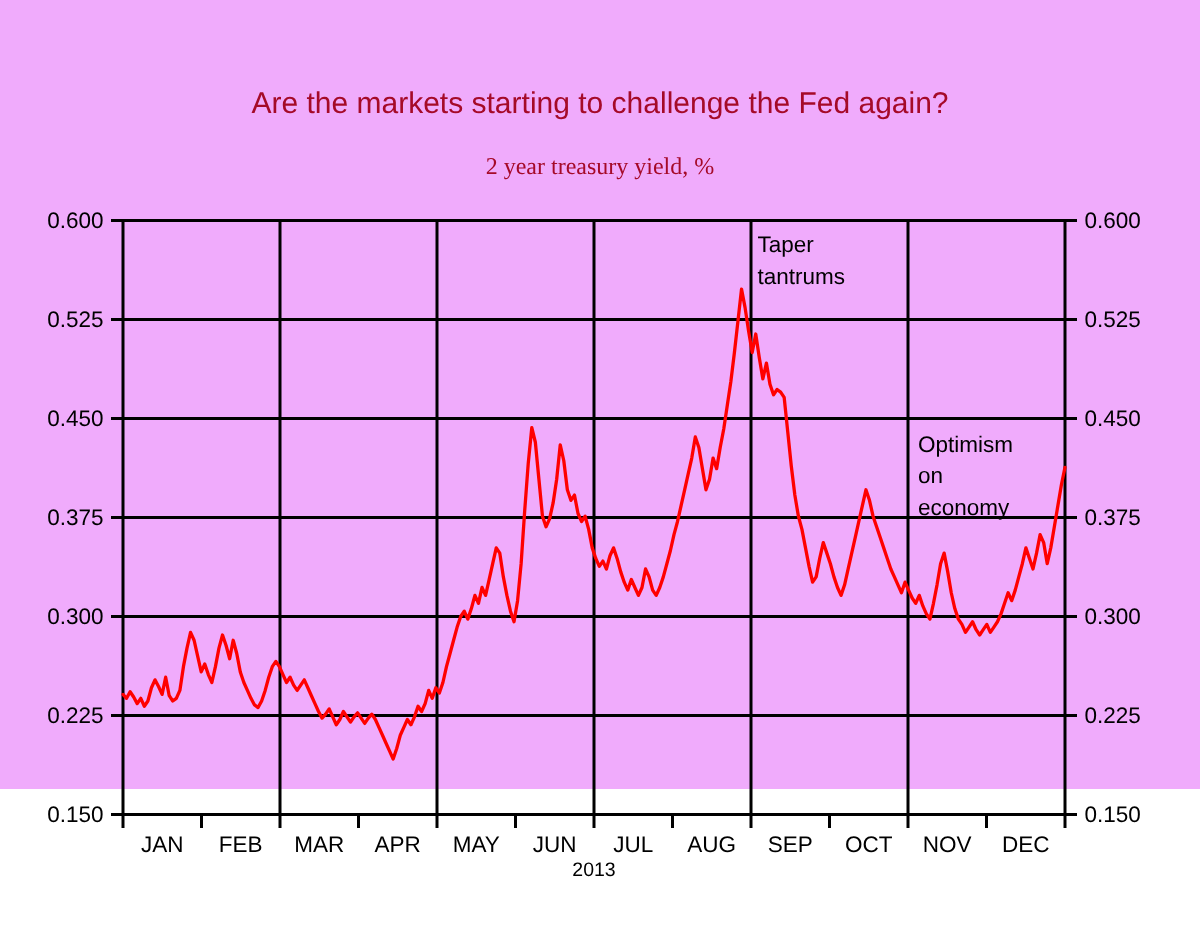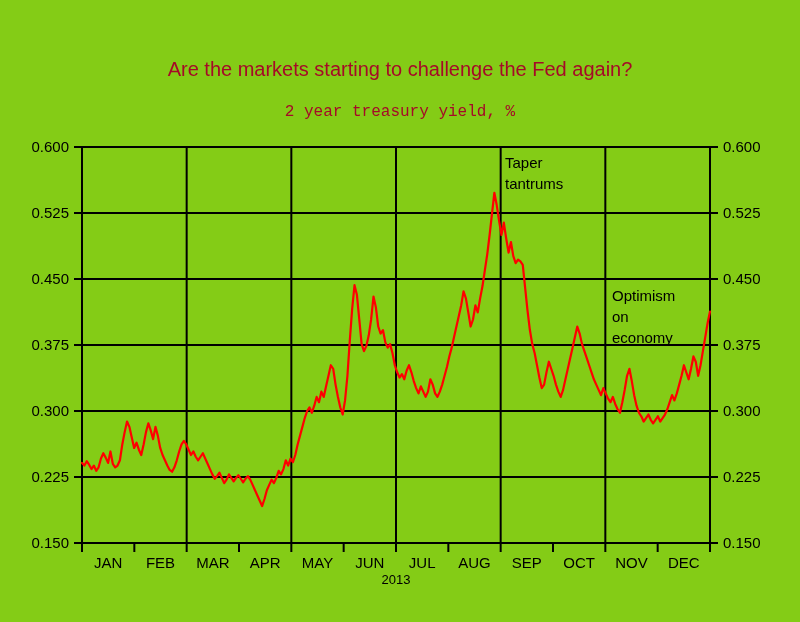--- a/index.html
+++ b/index.html
@@ -1,26 +1,26 @@
 <!DOCTYPE html>
 <html><head>
 <meta charset="utf-8">
 <style>
   html,body{margin:0;padding:0;background:#ffffff;}
   body{width:800px;height:622px;font-family:"Liberation Sans",sans-serif;overflow:hidden;}
-  #stage{position:relative;width:800px;height:622px;background:#84cc16;}
+  #stage{position:relative;width:800px;height:526px;background:#f0abfc;}
 
   .title{
     position:absolute;left:0;top:58px;width:800px;text-align:center;
     font-size:20px;color:#A50A28;font-family:"Liberation Sans",sans-serif;
     letter-spacing:0px;white-space:nowrap;
   }
   .subtitle{
     position:absolute;left:0;top:103px;width:800px;text-align:center;
-    font-size:16px;color:#A50A28;font-family:Liberation Mono, monospace;
+    font-size:16px;color:#A50A28;font-family:Liberation Serif, serif;
     white-space:nowrap;
   }
 
   #plotwrap{position:absolute;left:0;top:0;width:800px;height:622px;border-radius:30px;}
   svg{display:block;}
 
   .ytick-label{
     font-family:"Liberation Sans",sans-serif;font-size:15px;fill:#000;
   }
   .xtick-label{

